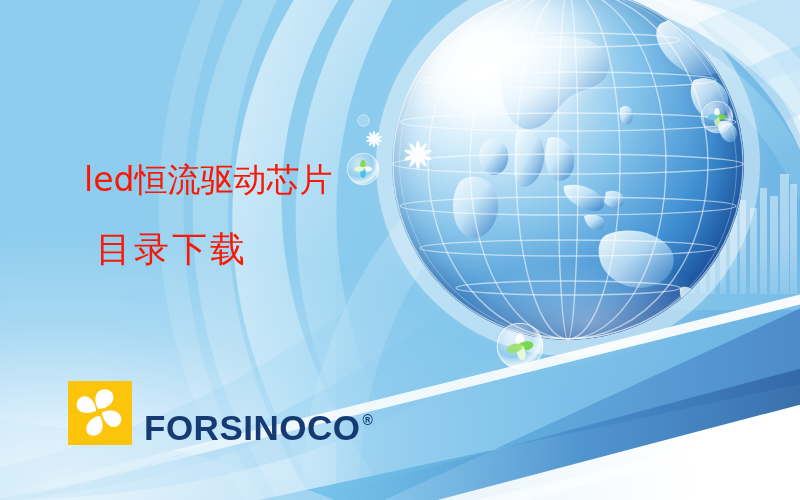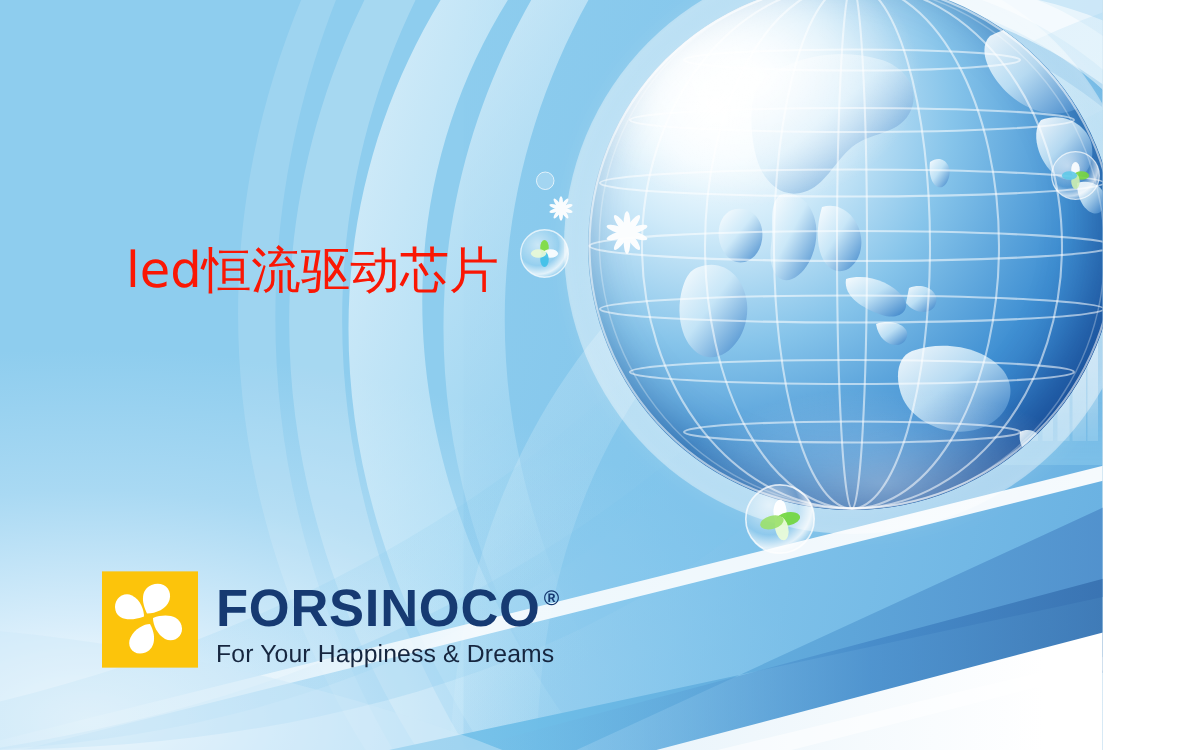--- a/index.html
+++ b/index.html
@@ -1,20 +1,20 @@
 <!DOCTYPE html>
 <html><head>
 <meta charset="utf-8">
 <style>
   html,body{margin:0;padding:0;background:#fff;}
   body{font-family:"Liberation Sans","DejaVu Sans",sans-serif;}
 
   #banner{
     position:relative;
-    width:735px;height:500px;
+    width:800px;height:500px;
     overflow:hidden;
     background:#e5e5e5;
   }
 
   
   .bg-base{
     position:absolute;inset:0;
     background:
       radial-gradient(120% 90% at 8% 96%, #ffffff 0%, #d9eefb 14%, #a9d9f3 34%, #8ecdee 55%, #8ecdee 100%),
       linear-gradient(120deg,#9ad4f0 0%, #8bcaec 45%, #7ec0e8 100%);
@@ -382,33 +382,33 @@
     <path d="M300,232 L810,96 L810,160 L520,232 Z" fill="url(#sw3)" opacity=".85"></path>
 
     <path d="M430,232 L810,132 L810,232 Z" fill="url(#sw4)"></path>
 
     <path d="M470,232 L810,150 L810,158 L520,232 Z" fill="#ffffff" opacity=".55"></path>
 
     <path d="M-10,232 L-10,150 C120,160 260,200 340,232 Z" fill="#cfe9f8" opacity=".45"></path>
   </svg>
 
   <div class="headline">led恒流驱动芯片</div>
+  <div class="headline-2">目录下载</div>
 
   <div class="logo">
     <svg class="logo-mark" viewBox="0 0 64 64" xmlns="http://www.w3.org/2000/svg">
       <rect x="0" y="0" width="64" height="64" fill="#fcc40b"></rect>
       <g fill="#ffffff">
         <path d="M30,28 C26,20 26,12 33,9 C41,6 47,12 45,19 C43,25 36,28 30,28 Z"></path>
         <path d="M34,31 C42,28 51,29 53,36 C55,43 48,48 42,45 C37,42 34,36 34,31 Z"></path>
         <path d="M32,35 C36,42 36,51 29,54 C21,57 16,50 19,44 C22,38 28,35 32,35 Z"></path>
         <path d="M28,30 C20,33 11,33 9,26 C7,19 14,13 20,16 C26,19 28,26 28,30 Z"></path>
       </g>
     </svg>
     <div class="logo-text">
       <div class="logo-word">
         <span>FORSINOCO</span>
         <span class="logo-reg">®</span>
       </div>
-      <div class="logo-tag">For Your Happiness &amp; Dreams</div>
     </div>
   </div>
 
 </div>
 
 </body></html>

